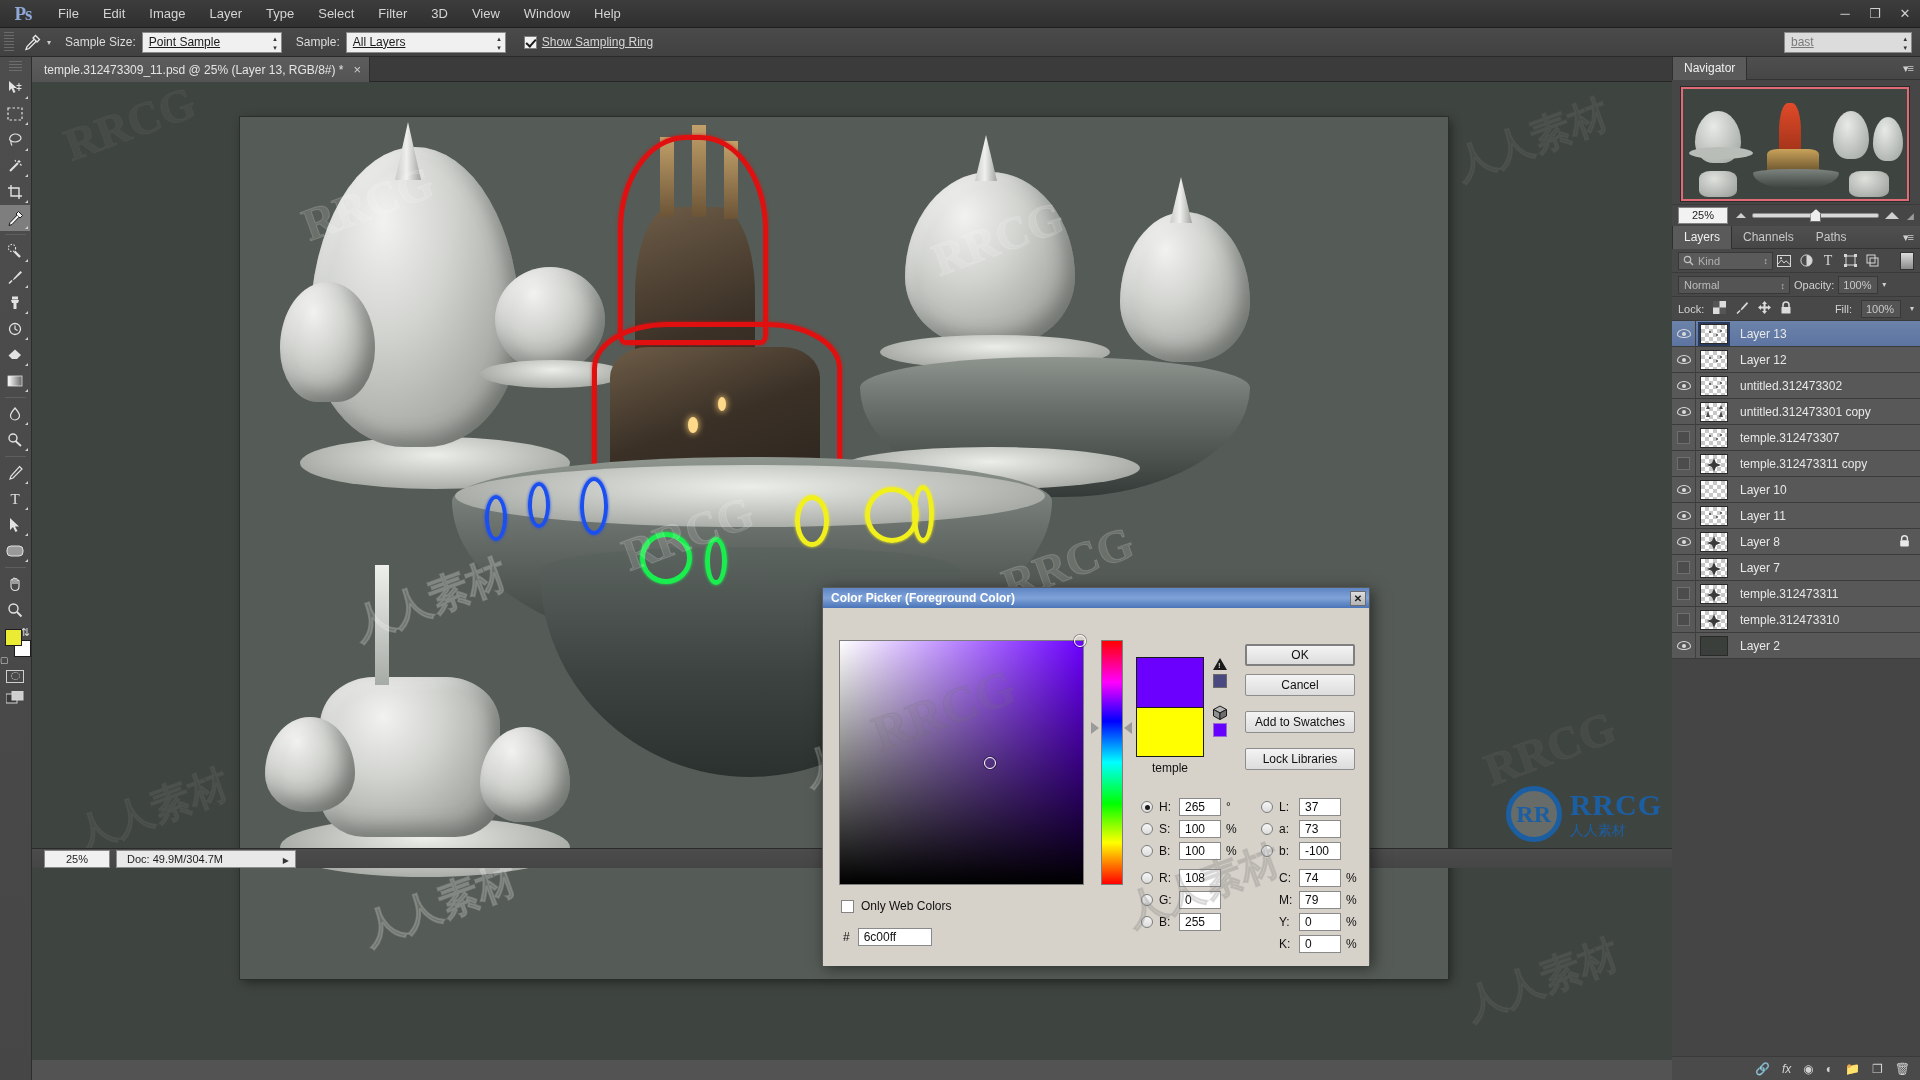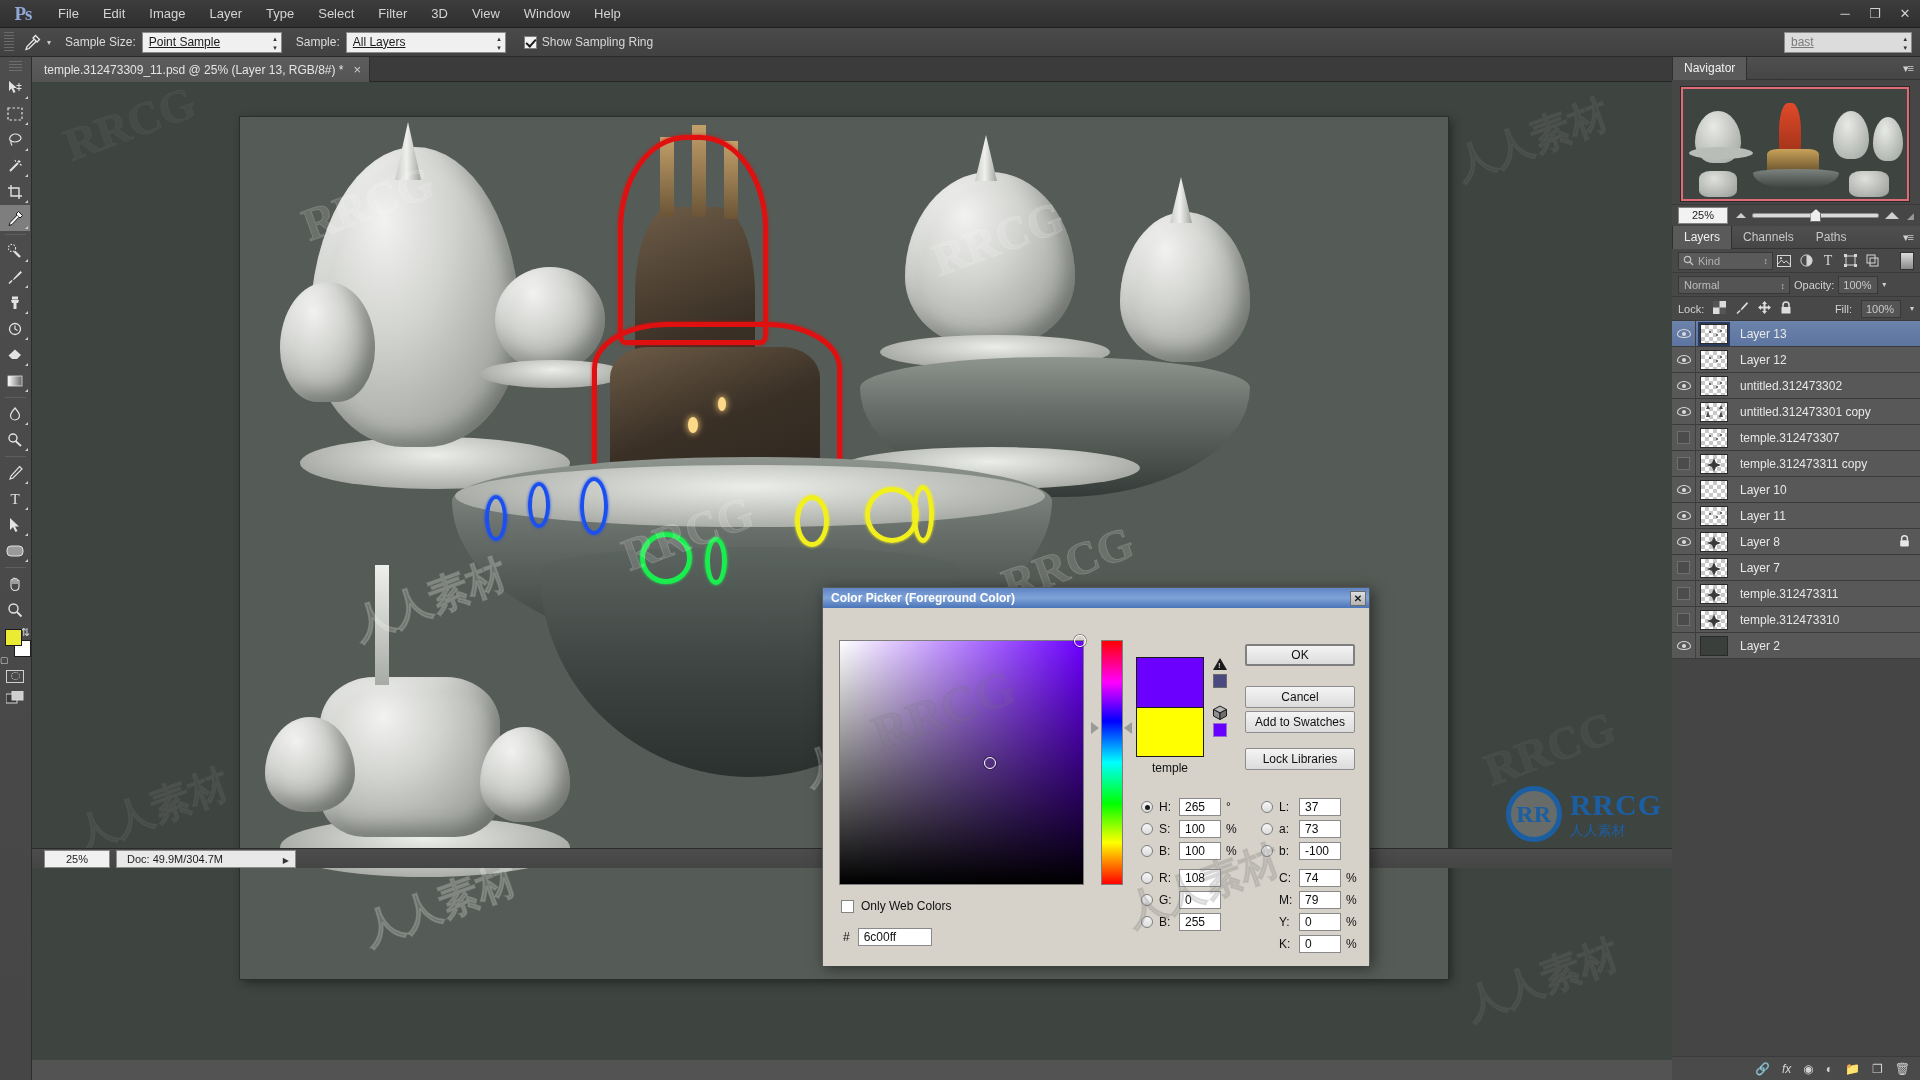--- a/index.html
+++ b/index.html
@@ -55,21 +55,21 @@
   .ob-label { margin: 0 6px 0 4px; font-size: 12px; color: #dcdcdc; }
   .ob-select {
     height: 21px; background: #f0f0f0; border: 1px solid #8a8a8a; color: #1a1a1a;
     font-size: 12px; padding: 0 18px 0 6px; line-height: 19px;
     position: relative; display: inline-block; min-width: 80px; text-decoration: underline;
   }
   .ob-select::after {
     content: "\25B4\000A\25BE"; position: absolute; right: 4px; top: 1px;
     font-size: 7px; line-height: 9px; white-space: pre; color: #333;
   }
-  .ob-check { display: flex; align-items: center; margin-left: 18px; }
+  .ob-check { display: flex; align-items: center; margin-left: 18px; text-decoration: underline; }
   .chk {
     width: 13px; height: 13px; background: #f2f2f2; border: 1px solid #7e7e7e;
     margin-right: 5px; position: relative;
   }
   .chk.on::after {
     content: ""; position: absolute; left: 3px; top: 0px; width: 4px; height: 8px;
     border: solid #1b1b1b; border-width: 0 2px 2px 0; transform: rotate(42deg);
   }
   .ob-right { margin-left: auto; margin-right: 8px; }
 
@@ -1040,21 +1040,21 @@
       <div class="web-cube">
         <svg width="16" height="16" viewBox="0 0 16 16">
             <path d="M8 1 L14.5 4.5 L8 8 L1.5 4.5 Z" fill="#b6b6b6" stroke="#1a1a1a" stroke-width="1"></path>
             <path d="M1.5 4.5 V11 L8 14.5 V8 Z" fill="#8f8f8f" stroke="#1a1a1a" stroke-width="1"></path>
             <path d="M14.5 4.5 V11 L8 14.5 V8 Z" fill="#6e6e6e" stroke="#1a1a1a" stroke-width="1"></path>
           </svg>
       </div>
       <div class="web-sw" id="web-sw" style="background: rgb(102, 0, 255);"></div>
 
       <div class="dlg-btn primary" style="top:36px;">OK</div>
-      <div class="dlg-btn" style="top:66px;margin-top:12px;">Cancel</div>
+      <div class="dlg-btn" style="top:66px;">Cancel</div>
       <div class="dlg-btn" style="top:103px;">Add to Swatches</div>
       <div class="dlg-btn" style="top:140px;">Lock Libraries</div>
 
       <div class="field-row" style="left:318px;top:190px;">
         <div class="radio on"></div>
         <div class="flabel">H:</div>
         <div class="finput">265</div>
         <div class="funit">°</div>
       </div>
       <div class="field-row" style="left:318px;top:212px;">

